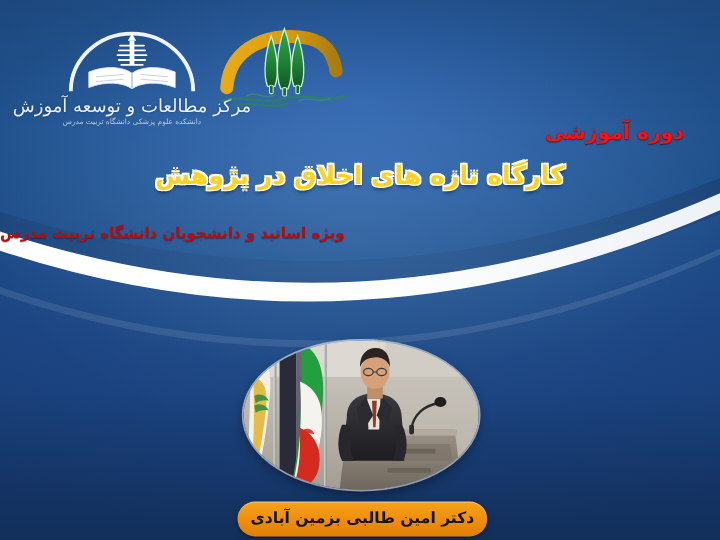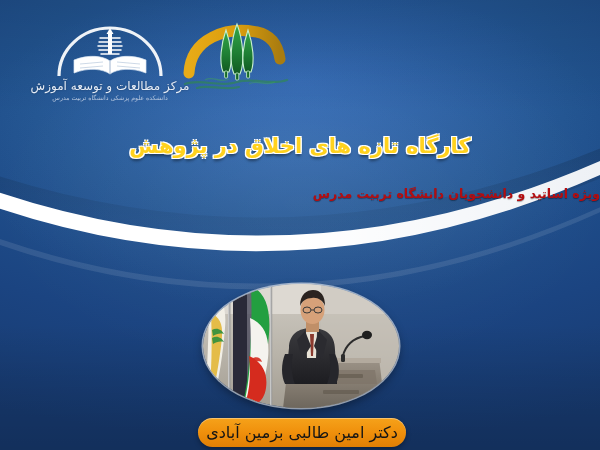--- a/index.html
+++ b/index.html
@@ -64,21 +64,21 @@
     position: absolute;
     display: flex;
     flex-direction: column;
     align-items: center;
   }
   .logo-cdme { left: 44px; top: 2px; width: 132px; }
   .logo-tmu  { left: 176px; top: 0px; width: 120px; }
 
   .logo-cdme-mark { width: 118px; height: 58px; }
   .logo-cdme-l1 {
-    font-size: 12px;
+    font-size: 15px;
     color: #e7eef8;
     letter-spacing: 0;
     margin-top: 1px;
     white-space: nowrap;
     text-shadow: 0 0 2px rgba(0,0,0,.35);
   }
   .logo-cdme-l2 {
     font-size: 6.2px;
     color: #b9c9e0;
     white-space: nowrap;
@@ -115,21 +115,21 @@
        1.3px -1.3px 0 #ffffff,
       -1.3px  1.3px 0 #ffffff,
        1.3px  1.3px 0 #ffffff,
        0 2.5px 3px rgba(0,0,0,.45);
   }
   .sub-title {
     position: absolute;
     top: 186px;
     left: 0;
     width: 100%;
-    text-align: right;
+    text-align: left;
     direction: rtl;
     font-size: 12.5px;
     font-weight: bold;
     color: #b40d10;
     white-space: nowrap;
     text-shadow: 0 1px 1px rgba(0,0,0,.35);
   }
 
   
   .photo-wrap {
@@ -155,22 +155,22 @@
     height: 29px;
     border-radius: 15px;
     background: linear-gradient(180deg, #f6a21a 0%, #ef8f0b 52%, #e07f05 100%);
     display: flex;
     align-items: center;
     justify-content: center;
     box-shadow: 0 2px 5px rgba(0,0,0,.35), inset 0 1px 0 rgba(255,255,255,.35);
     direction: rtl;
   }
   .name-pill-text {
-    font-size: 16px;
-    font-weight: normal;
+    font-size: 13px;
+    font-weight: bold;
     color: #151515;
     white-space: nowrap;
     letter-spacing: .2px;
     text-align: right;
   }
 </style>
 </head>
 <body>
 
 <div class="poster">
@@ -262,20 +262,21 @@
           <path d="M18 70 C30 66 44 73 60 69"></path>
         </g>
         <g opacity="0.45" fill="none" stroke="#3fa850" stroke-width="1.3">
           <path d="M26 62 C34 57 42 66 50 61"></path>
           <path d="M70 66 C78 61 86 69 96 64"></path>
         </g>
       </svg>
     </div>
   </div>
 
+  <div class="kicker">دوره آموزشی</div>
   <div class="main-title">کارگاه تازه های اخلاق در پژوهش</div>
   <div class="sub-title">ویژه اساتید و دانشجویان دانشگاه تربیت مدرس</div>
 
   <div class="photo-wrap">
     <svg class="photo-scene" viewBox="0 0 196 124" preserveAspectRatio="xMidYMid slice">
       <defs>
         <linearGradient id="wall" x1="0" y1="0" x2="0" y2="1">
           <stop offset="0%" stop-color="#cfcbc3"></stop>
           <stop offset="55%" stop-color="#b9b4aa"></stop>
           <stop offset="100%" stop-color="#a39d92"></stop>

